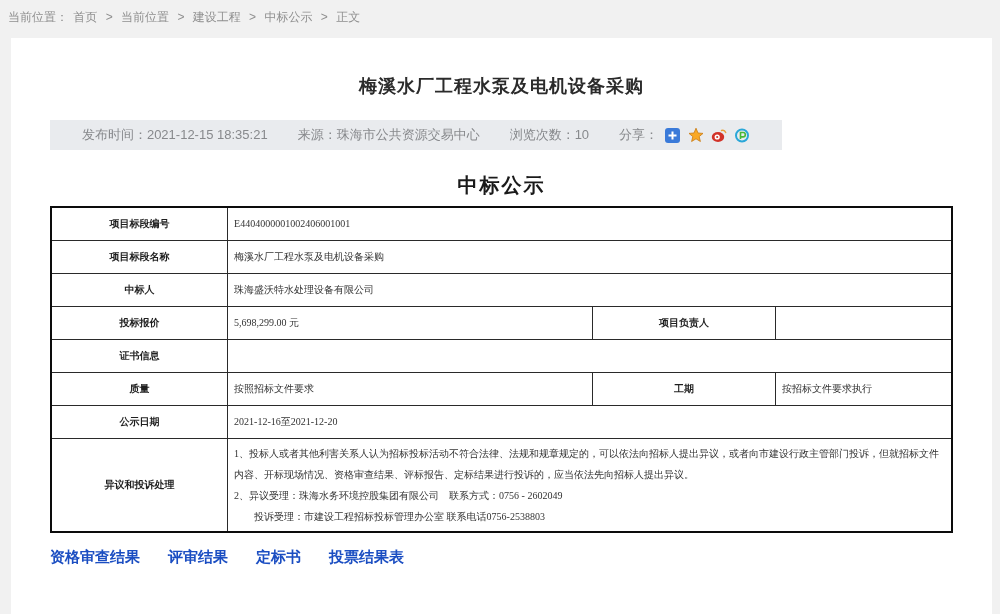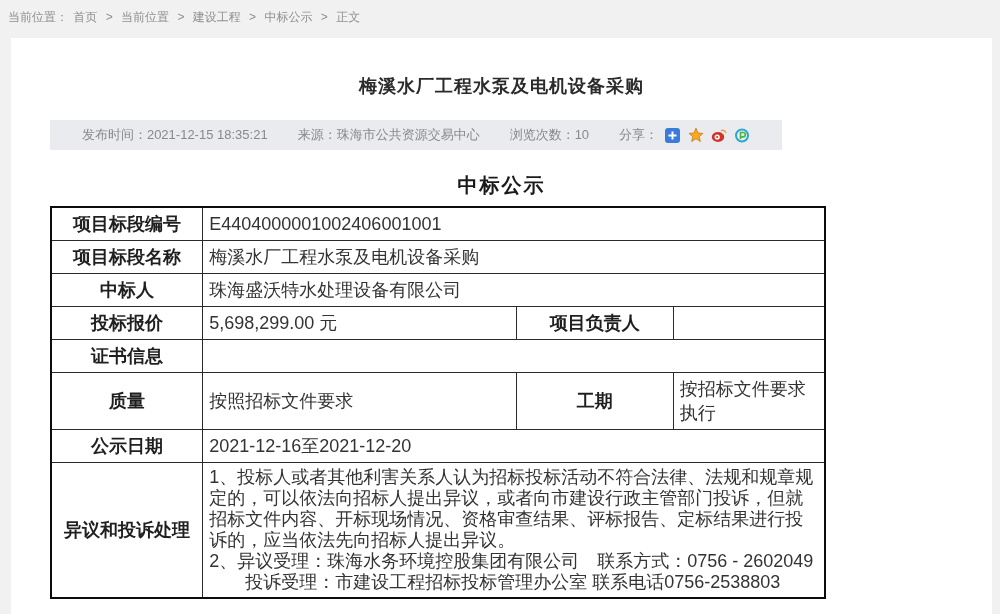--- a/index.html
+++ b/index.html
@@ -39,42 +39,43 @@
   .share-group { display:flex; align-items:center; gap:7px; }
   .share-icon { width:16px; height:16px; display:inline-block; cursor:pointer; }
   .share-icon svg { display:block; }
 
   .section-title {
     text-align:center; font-size:20px; font-weight:bold; color:#1a1a1a;
     letter-spacing:2px; margin-bottom:7px;
   }
 
   table.bid-table {
-    width:776px; border-collapse:collapse;
+    width:903px; border-collapse:collapse;
     border:2px solid #0c0c0c;
-    font-size:18px; color:#333;
+    font-size:10px; color:#333;
     table-layout:fixed;
+    font-family:Liberation Serif, serif;
   }
   table.bid-table td {
     border:1px solid #2a2a2a;
     height:33px; padding:4px 6px;
     vertical-align:middle;
   }
   td.lbl {
     text-align:center; font-weight:bold; color:#1f1f1f;
     background:#ffffff;
   }
   td.val { text-align:left; }
   td.objection-cell { padding:6px 8px; line-height:21px; height:100px; }
   .obj-line { }
   .obj-line.indent { text-indent:2em; }
 
   .links-row {
     margin-top:15px;
-    display:flex; gap:40px;
+    display:flex; gap:28px;
     font-size:15px; font-weight:bold;
   }
   .links-row a { color:#1b4ec2; text-decoration:none; cursor:pointer; }
 </style>
 </head>
 <body>
 
 <div class="breadcrumb">
   <span class="crumb-label">当前位置：</span>
   <a>首页</a>

